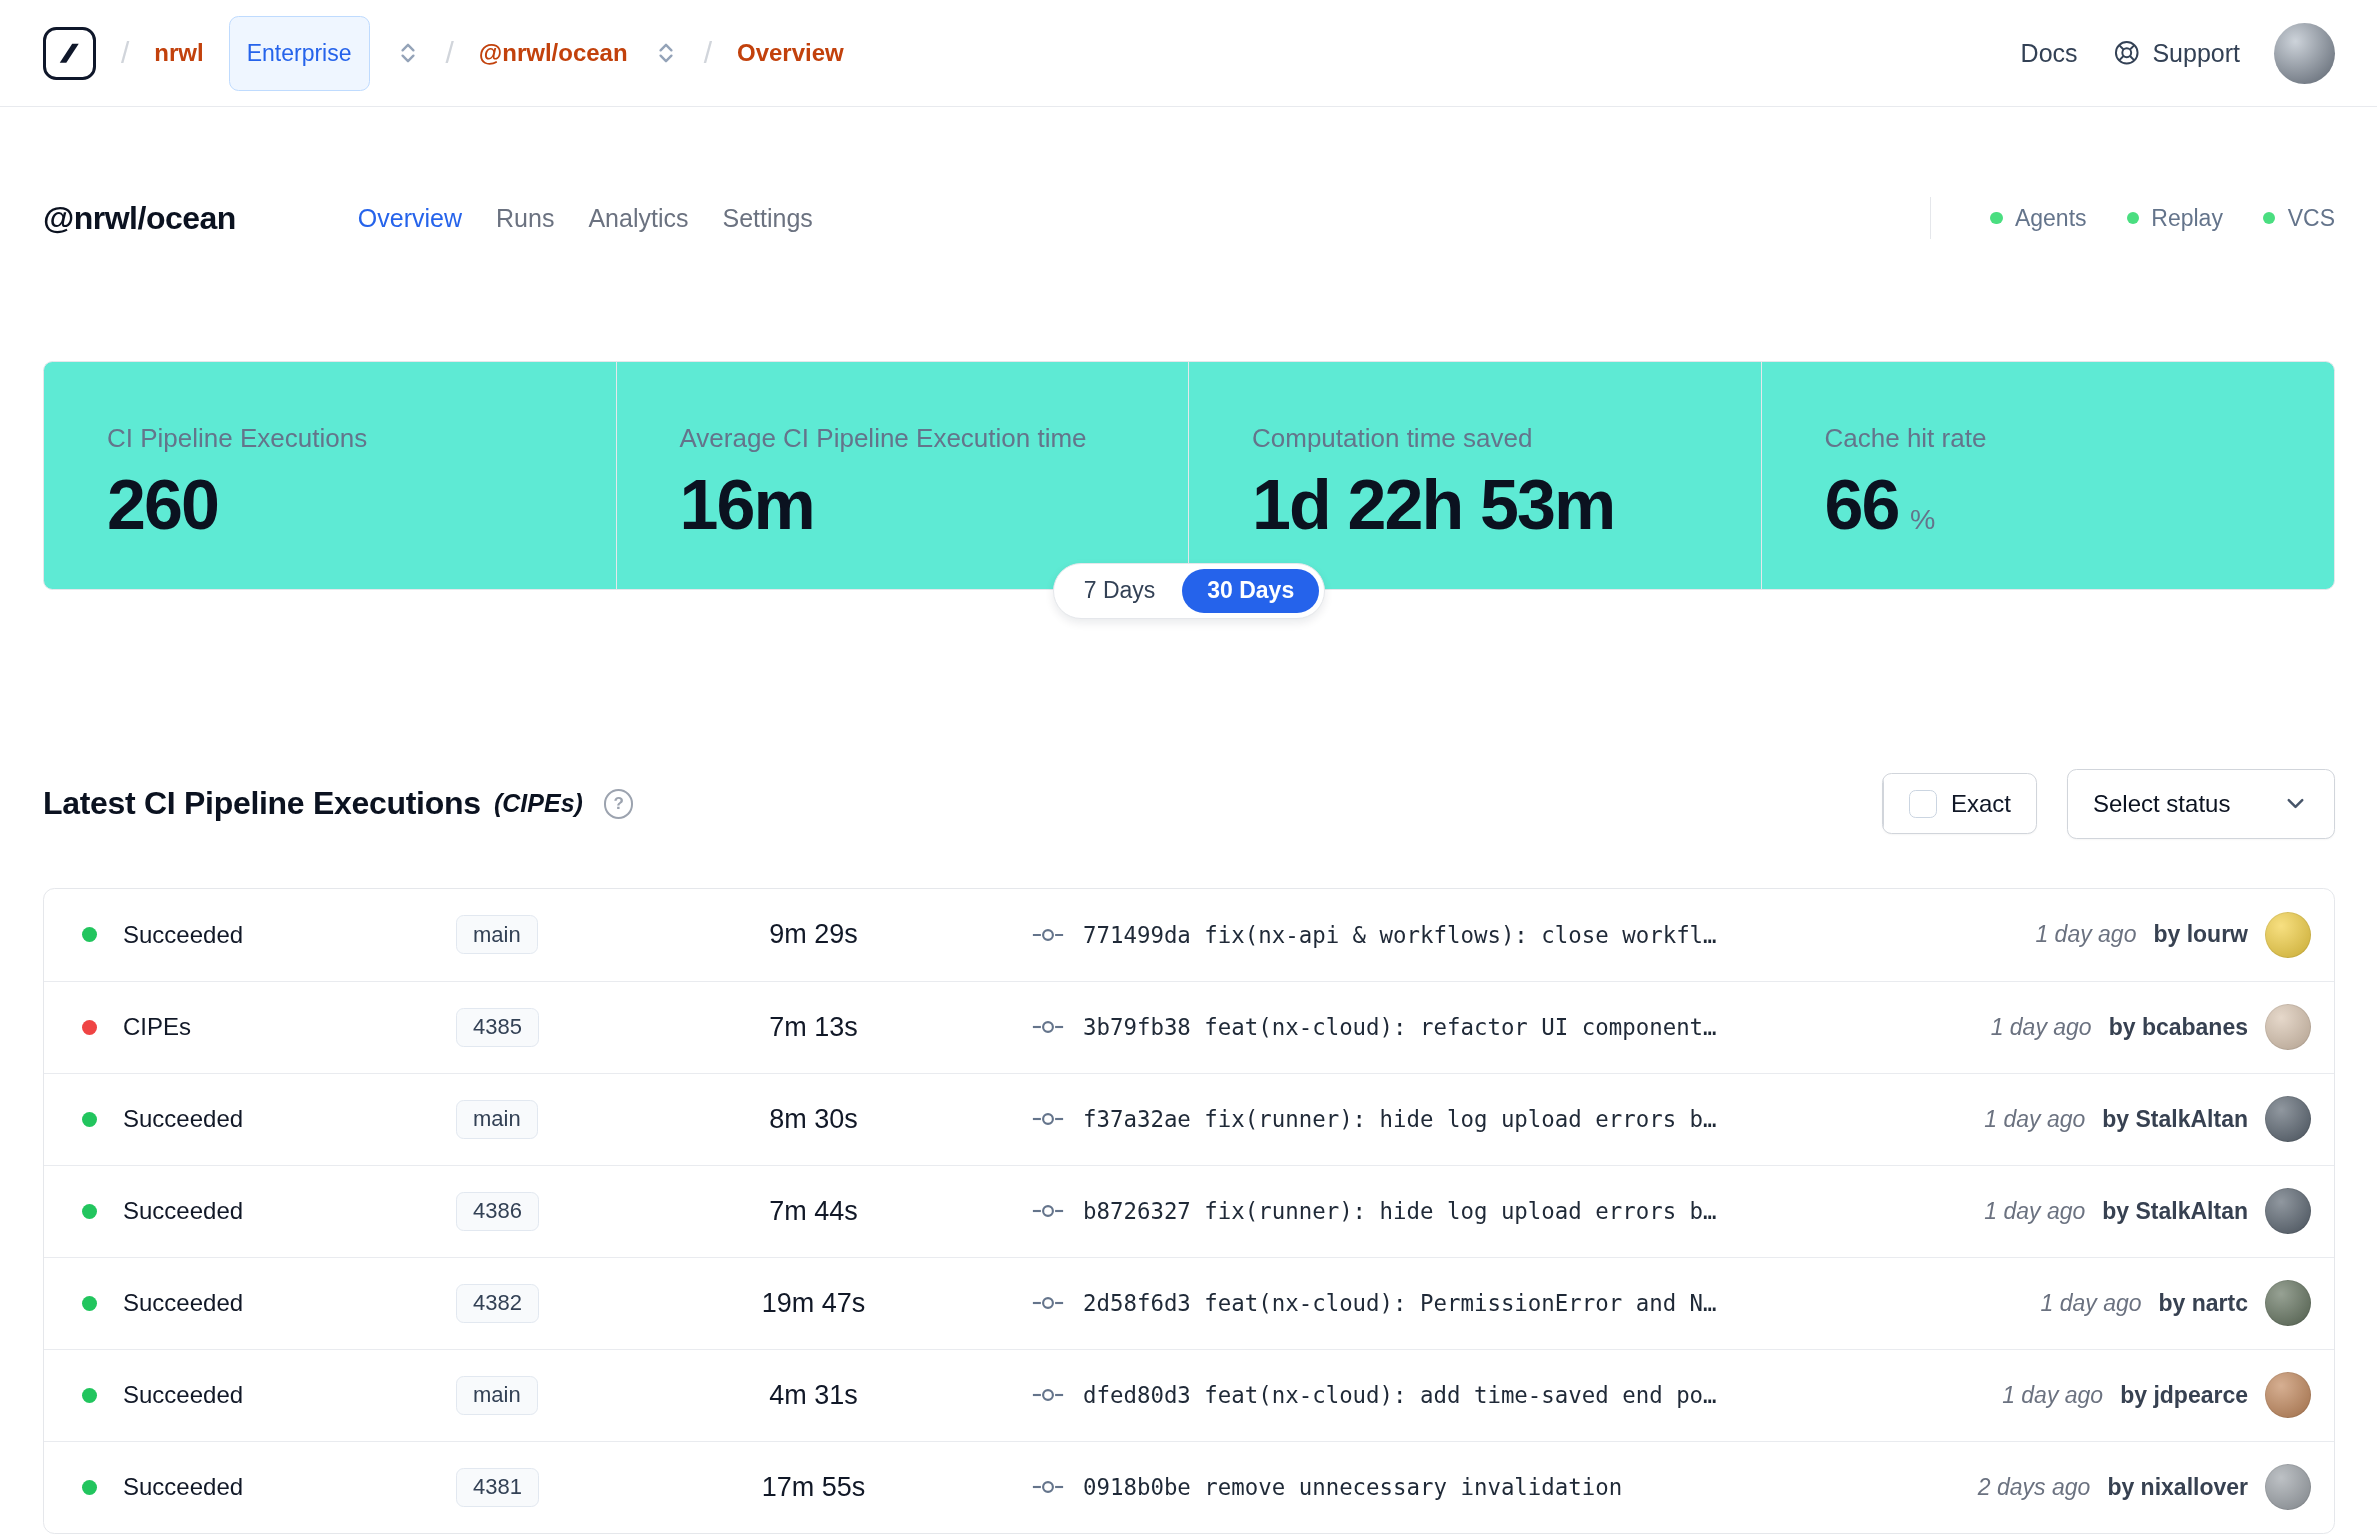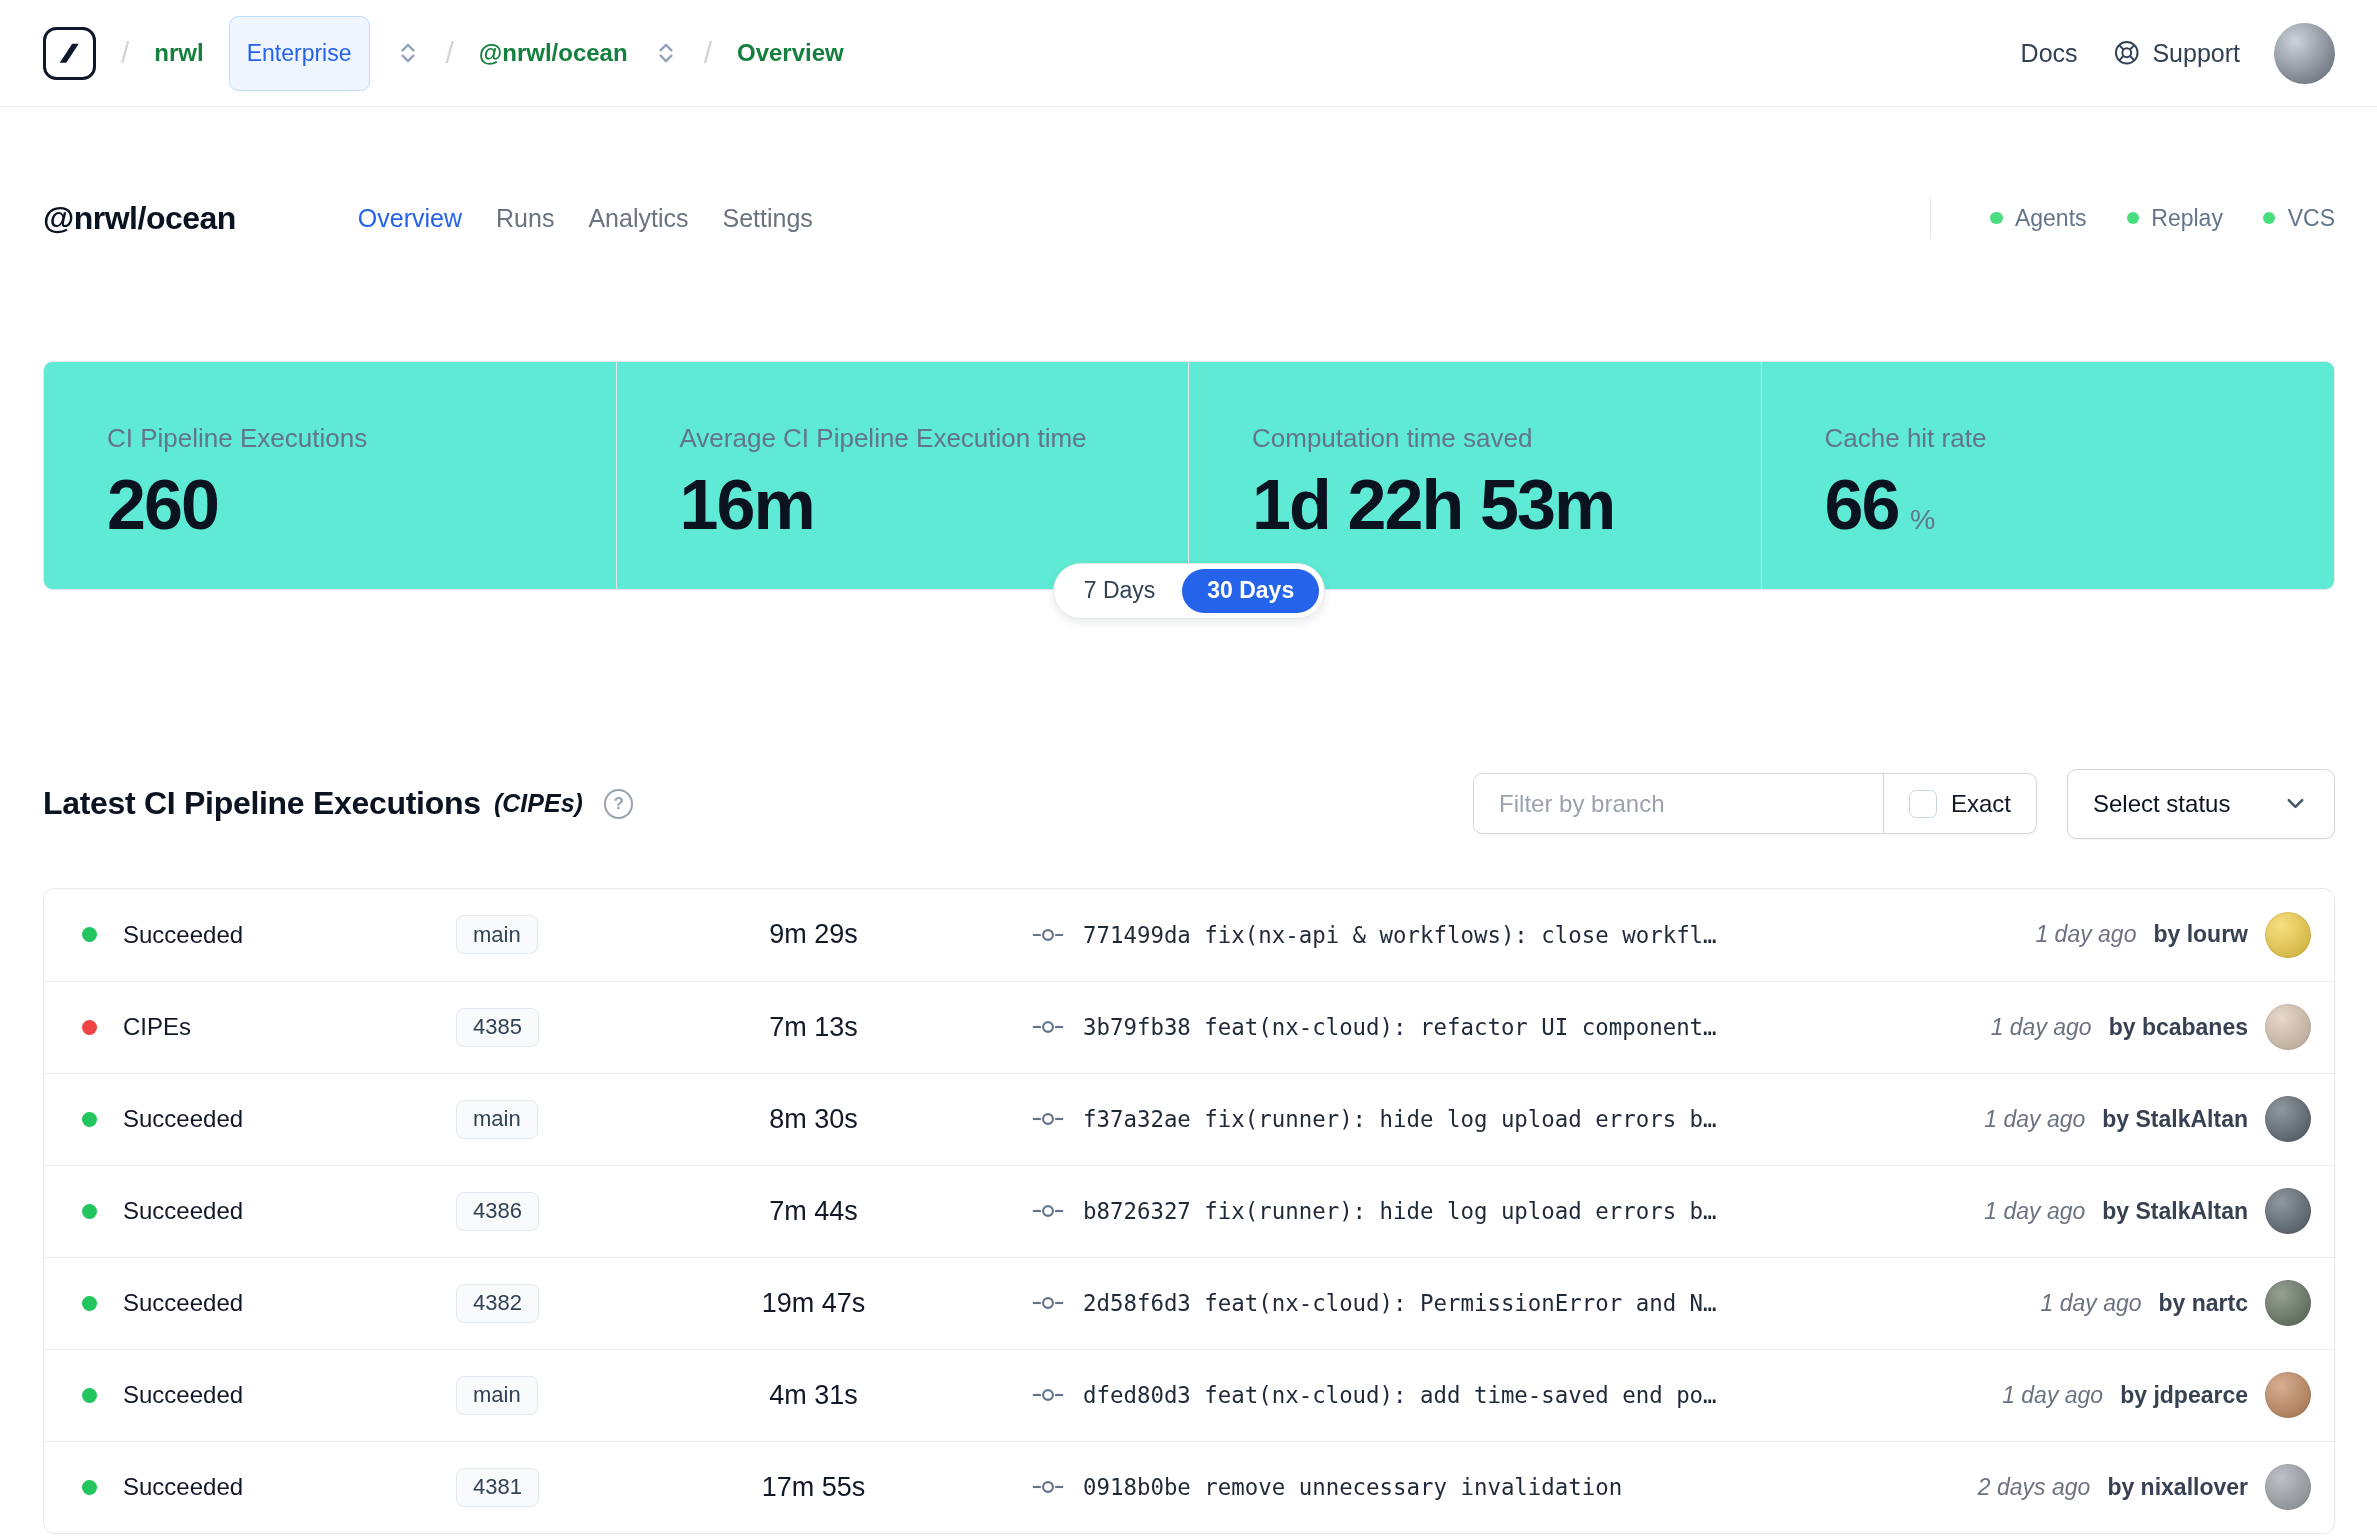--- a/index.html
+++ b/index.html
@@ -6,21 +6,21 @@
   html,body { width:2378px; height:1537px; overflow:hidden; background:#ffffff;
     font-family:"Liberation Sans", sans-serif; color:#111827; }
 
   
   .topnav { height:107px; display:flex; align-items:center; justify-content:space-between;
     padding:0 43px; border-bottom:1px solid #e8eaee; background:#fff; }
   .nav-left { display:flex; align-items:center; gap:25px; }
   .logo { width:53px; height:53px; border:3.3px solid #0f172a; border-radius:13.3px;
     display:flex; align-items:center; justify-content:center; background:#fff; cursor:pointer; }
   .slash { color:#d1d5db; font-size:30px; font-weight:300; }
-  .crumb { font-size:24px; font-weight:600; color:#15803d; cursor:pointer; }
+  .crumb { font-size:24px; font-weight:600; color:#c2410c; cursor:pointer; }
   .badge-enterprise { font-size:23px; color:#2563eb; background:#eff6ff; border:1px solid #bfdbfe;
     border-radius:9.5px; padding:23px 17px; font-weight:500; }
   .updown { display:flex; align-items:center; cursor:pointer; }
   .nav-right { display:flex; align-items:center; gap:34px; font-size:25px; color:#334155; }
   .nav-link { cursor:pointer; }
   .support-link { display:flex; align-items:center; gap:11.4px; cursor:pointer; }
   .avatar { width:61px; height:61px; border-radius:50%;
     background:radial-gradient(circle at 35% 30%, #cdd3da, #59616c); cursor:pointer; }
 
   
@@ -191,21 +191,20 @@
       <button class="range-btn active">30 Days</button>
     </div>
   </div>
 
   <div class="section-header">
     <span class="section-title">Latest CI Pipeline Executions</span>
     <span class="section-sub">(CIPEs)</span>
     <span class="help-icon">?</span>
     <div class="controls">
       <div class="filter-group">
-        <input class="filter-input" type="text" placeholder="Filter by branch" style="">
         <div class="exact-seg">
           <span class="checkbox"></span>
           <span class="exact-label">Exact</span>
         </div>
       </div>
       <button class="status-select">
         <span>Select status</span>
         <svg width="27" height="27" viewBox="0 0 24 24" fill="none" stroke="#475569" stroke-width="2.2" stroke-linecap="round" stroke-linejoin="round">
           <path d="M6 9l6 6 6-6"></path>
         </svg>

